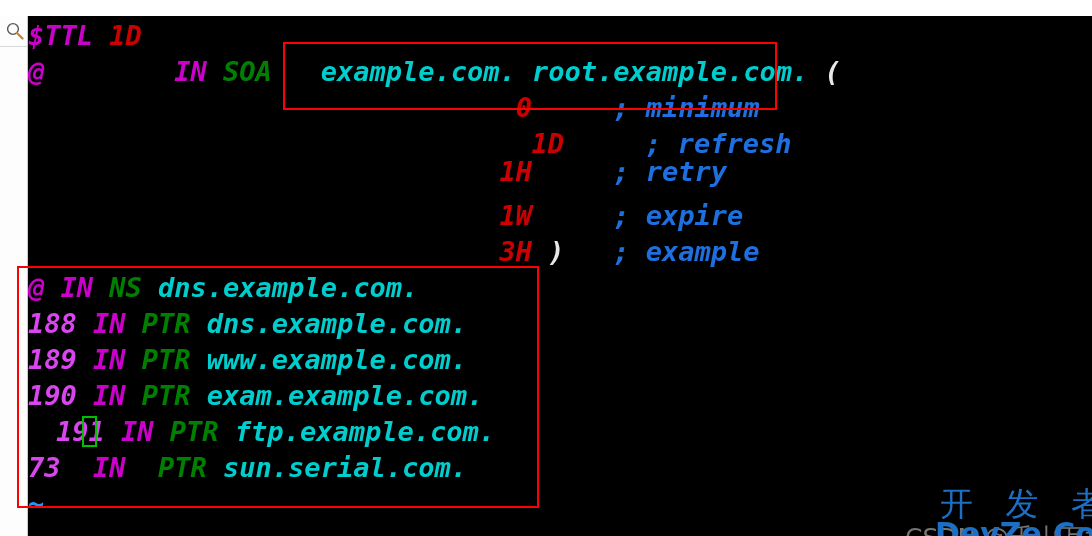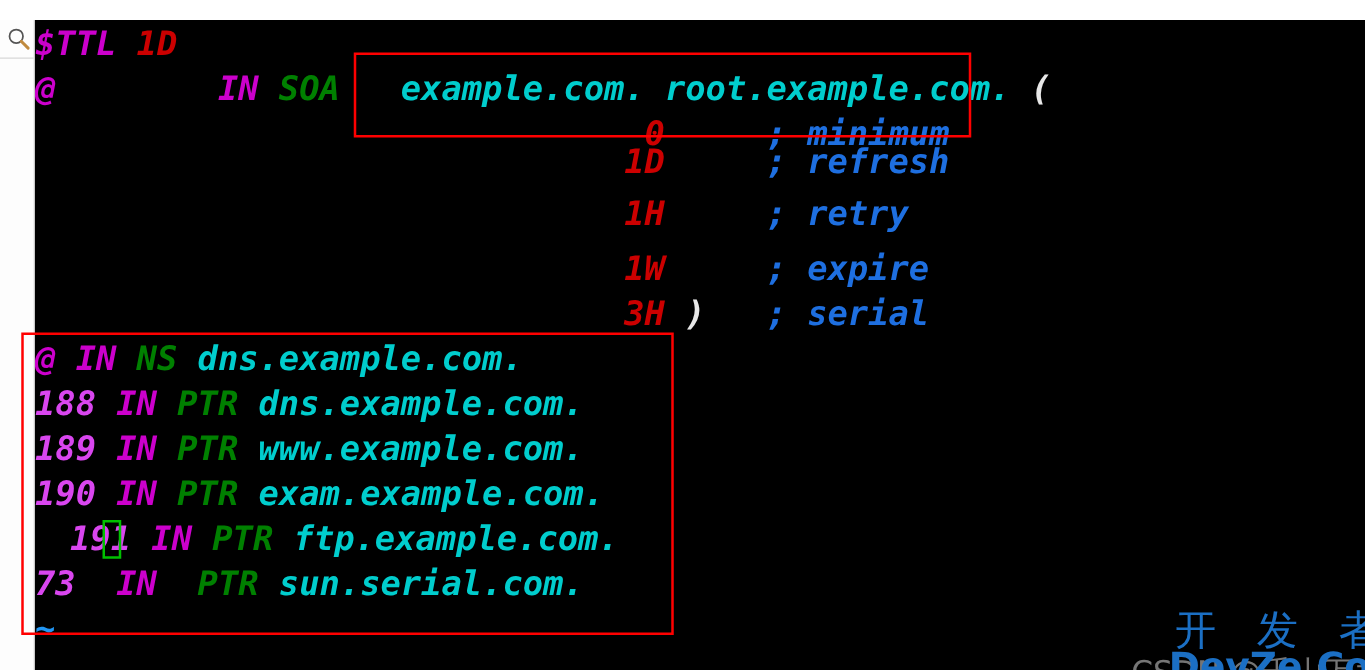--- a/index.html
+++ b/index.html
@@ -124,24 +124,24 @@
       <circle cx="8" cy="8" r="5.4" fill="none" stroke="#555" stroke-width="1.4"></circle>
       <line x1="12" y1="12" x2="17.5" y2="17.5" stroke="#c08a3e" stroke-width="2.4" stroke-linecap="round"></line>
     </svg>
   </div>
 
   <div class="term">
     <div id="lines">
         <div class="line" style="top: 2px;"><span class="ch c-magenta">$TTL </span><span class="ch c-red">1D</span></div>
         <div class="line" style="top: 38px; text-decoration: underline;"><span class="ch c-magenta">@</span><span class="ch c-white">        </span><span class="ch c-magenta">IN </span><span class="ch c-green">SOA </span><span class="ch c-white">  </span><span class="ch c-cyan">example.com. root.example.com. </span><span class="ch c-white">(</span></div>
         <div class="line" style="top: 74px;"><span class="ch c-white">                              </span><span class="ch c-red">0</span><span class="ch c-white">     </span><span class="ch c-blue">; minimum</span></div>
-        <div class="line" style="top: 96px;"><span class="ch c-white">                             </span><span class="ch c-red">1D</span><span class="ch c-white">     </span><span class="ch c-blue">; refresh</span></div>
+        <div class="line" style="top: 110px; padding-left: 32px;"><span class="ch c-white">                             </span><span class="ch c-red">1D</span><span class="ch c-white">     </span><span class="ch c-blue">; refresh</span></div>
         <div class="line" style="top: 138px; text-align: right;"><span class="ch c-white">                             </span><span class="ch c-red">1H</span><span class="ch c-white">     </span><span class="ch c-blue">; retry</span></div>
         <div class="line" style="top: 182px;"><span class="ch c-white">                             </span><span class="ch c-red">1W</span><span class="ch c-white">     </span><span class="ch c-blue">; expire</span></div>
-        <div class="line" style="top: 218px;"><span class="ch c-white">                             </span><span class="ch c-red">3H </span><span class="ch c-white">)</span><span class="ch c-white">   </span><span class="ch c-blue">; serial</span></div>
+        <div class="line" style="top: 218px;"><span class="ch c-white">                             </span><span class="ch c-red">3H </span><span class="ch c-white">)</span><span class="ch c-white">   </span><span class="ch c-blue">; example</span></div>
         <div class="line" style="top: 254px;"><span class="ch c-magenta">@ </span><span class="ch c-magenta">IN </span><span class="ch c-green">NS </span><span class="ch c-cyan">dns.example.com.</span></div>
         <div class="line" style="top: 290px;"><span class="ch c-yellow">188 </span><span class="ch c-magenta">IN </span><span class="ch c-green">PTR </span><span class="ch c-cyan">dns.example.com.</span></div>
         <div class="line" style="top: 326px;"><span class="ch c-yellow">189 </span><span class="ch c-magenta">IN </span><span class="ch c-green">PTR </span><span class="ch c-cyan">www.example.com.</span></div>
         <div class="line" style="top: 362px;"><span class="ch c-yellow">190 </span><span class="ch c-magenta">IN </span><span class="ch c-green">PTR </span><span class="ch c-cyan">exam.example.com.</span></div>
         <div class="line" style="top: 398px; padding-left: 28px;"><span class="ch c-yellow">191</span><span class="ch c-white"> </span><span class="ch c-magenta">IN </span><span class="ch c-green">PTR </span><span class="ch c-cyan">ftp.example.com.</span></div>
         <div class="line" style="top: 434px;"><span class="ch c-yellow">73  </span><span class="ch c-magenta">IN  </span><span class="ch c-green">PTR </span><span class="ch c-cyan">sun.serial.com.</span></div>
         <div class="line" style="top: 470px;"><span class="ch c-tilde">~</span></div>
         <div class="line" style="top: 506px;"><span class="ch c-tilde">~</span></div>
       </div>
 

